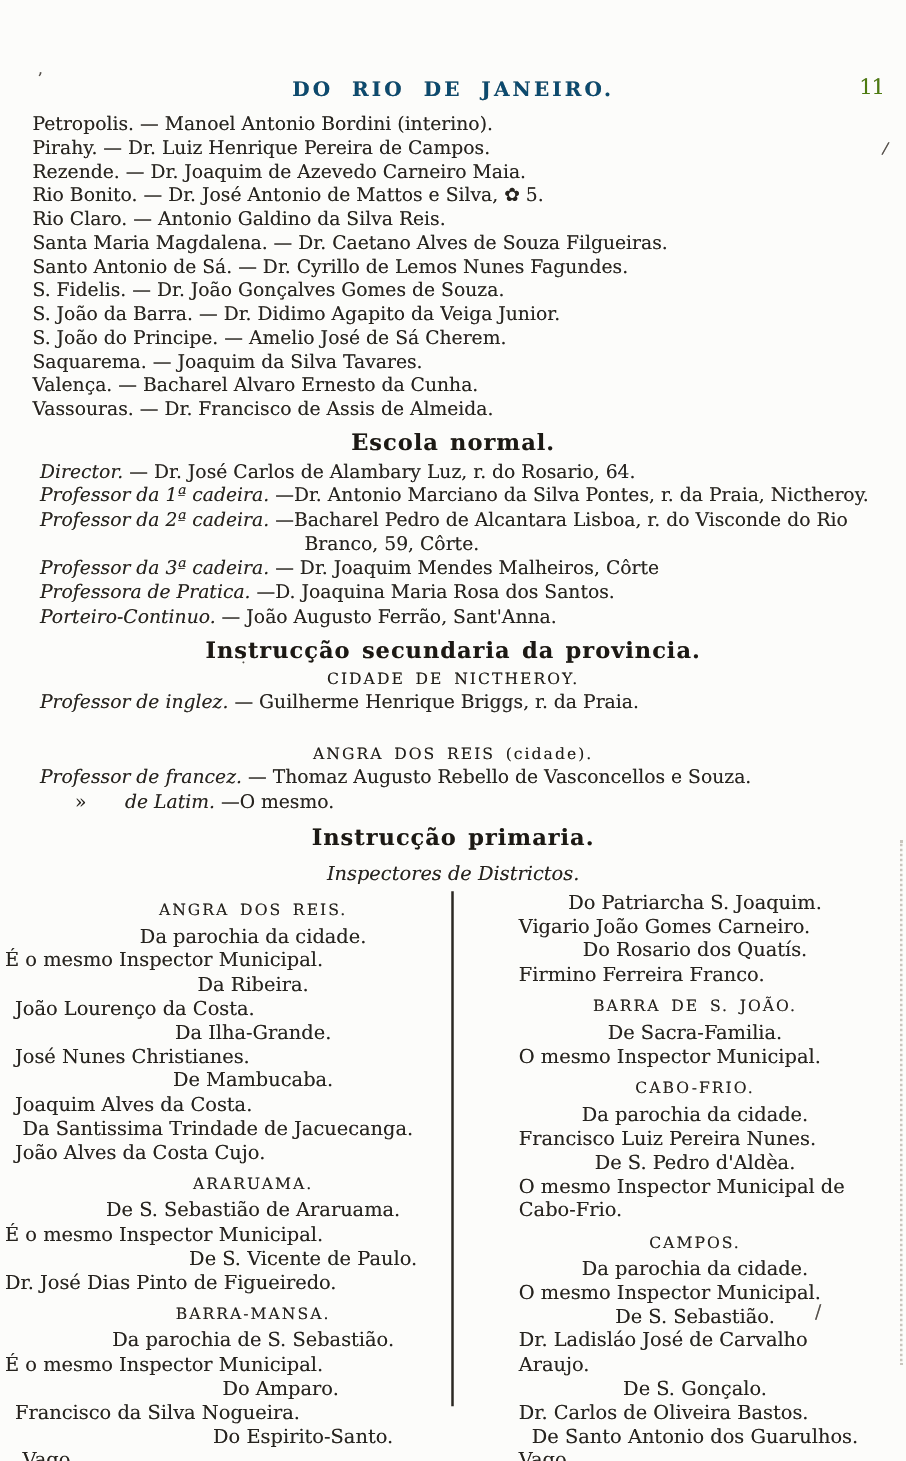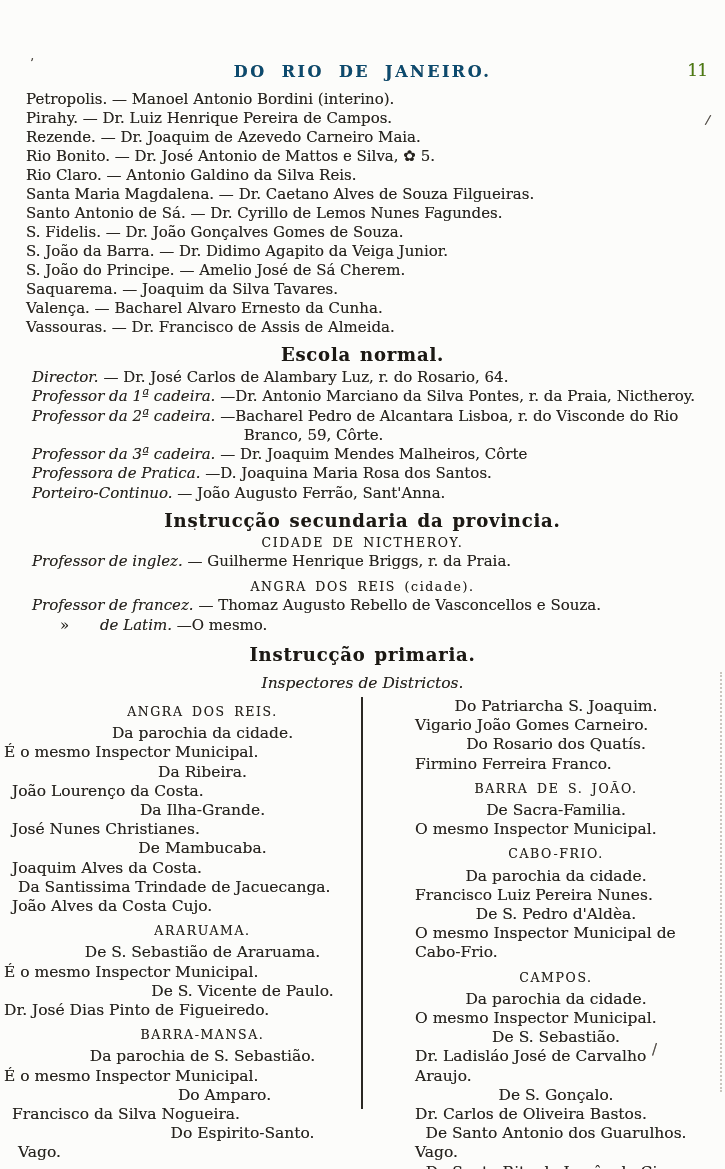--- a/index.html
+++ b/index.html
@@ -112,21 +112,21 @@
     </div>
 
   <div class="sec-heading">Instrucção secundaria da provincia.</div>
   <div class="sub-caps">CIDADE DE NICTHEROY.</div>
   <div class="entries">
     <div class="entry">
       <span class="label">Professor de inglez.</span>
       <span class="txt">— Guilherme Henrique Briggs, r. da Praia.</span>
     </div>
   </div>
-  <div class="sub-caps" style="margin-top:8px;">ANGRA DOS REIS (cidade).</div>
+  <div class="sub-caps" style="margin-top:24px;">ANGRA DOS REIS (cidade).</div>
   <div class="entries">
     <div class="entry">
       <span class="label">Professor de francez.</span>
       <span class="txt">— Thomaz Augusto Rebello de Vasconcellos e Souza.</span>
     </div>
     <div class="entry latim">
       <span class="ditto">»</span>
       <span class="label">de Latim.</span>
       <span class="txt">—O mesmo.</span>
     </div>

